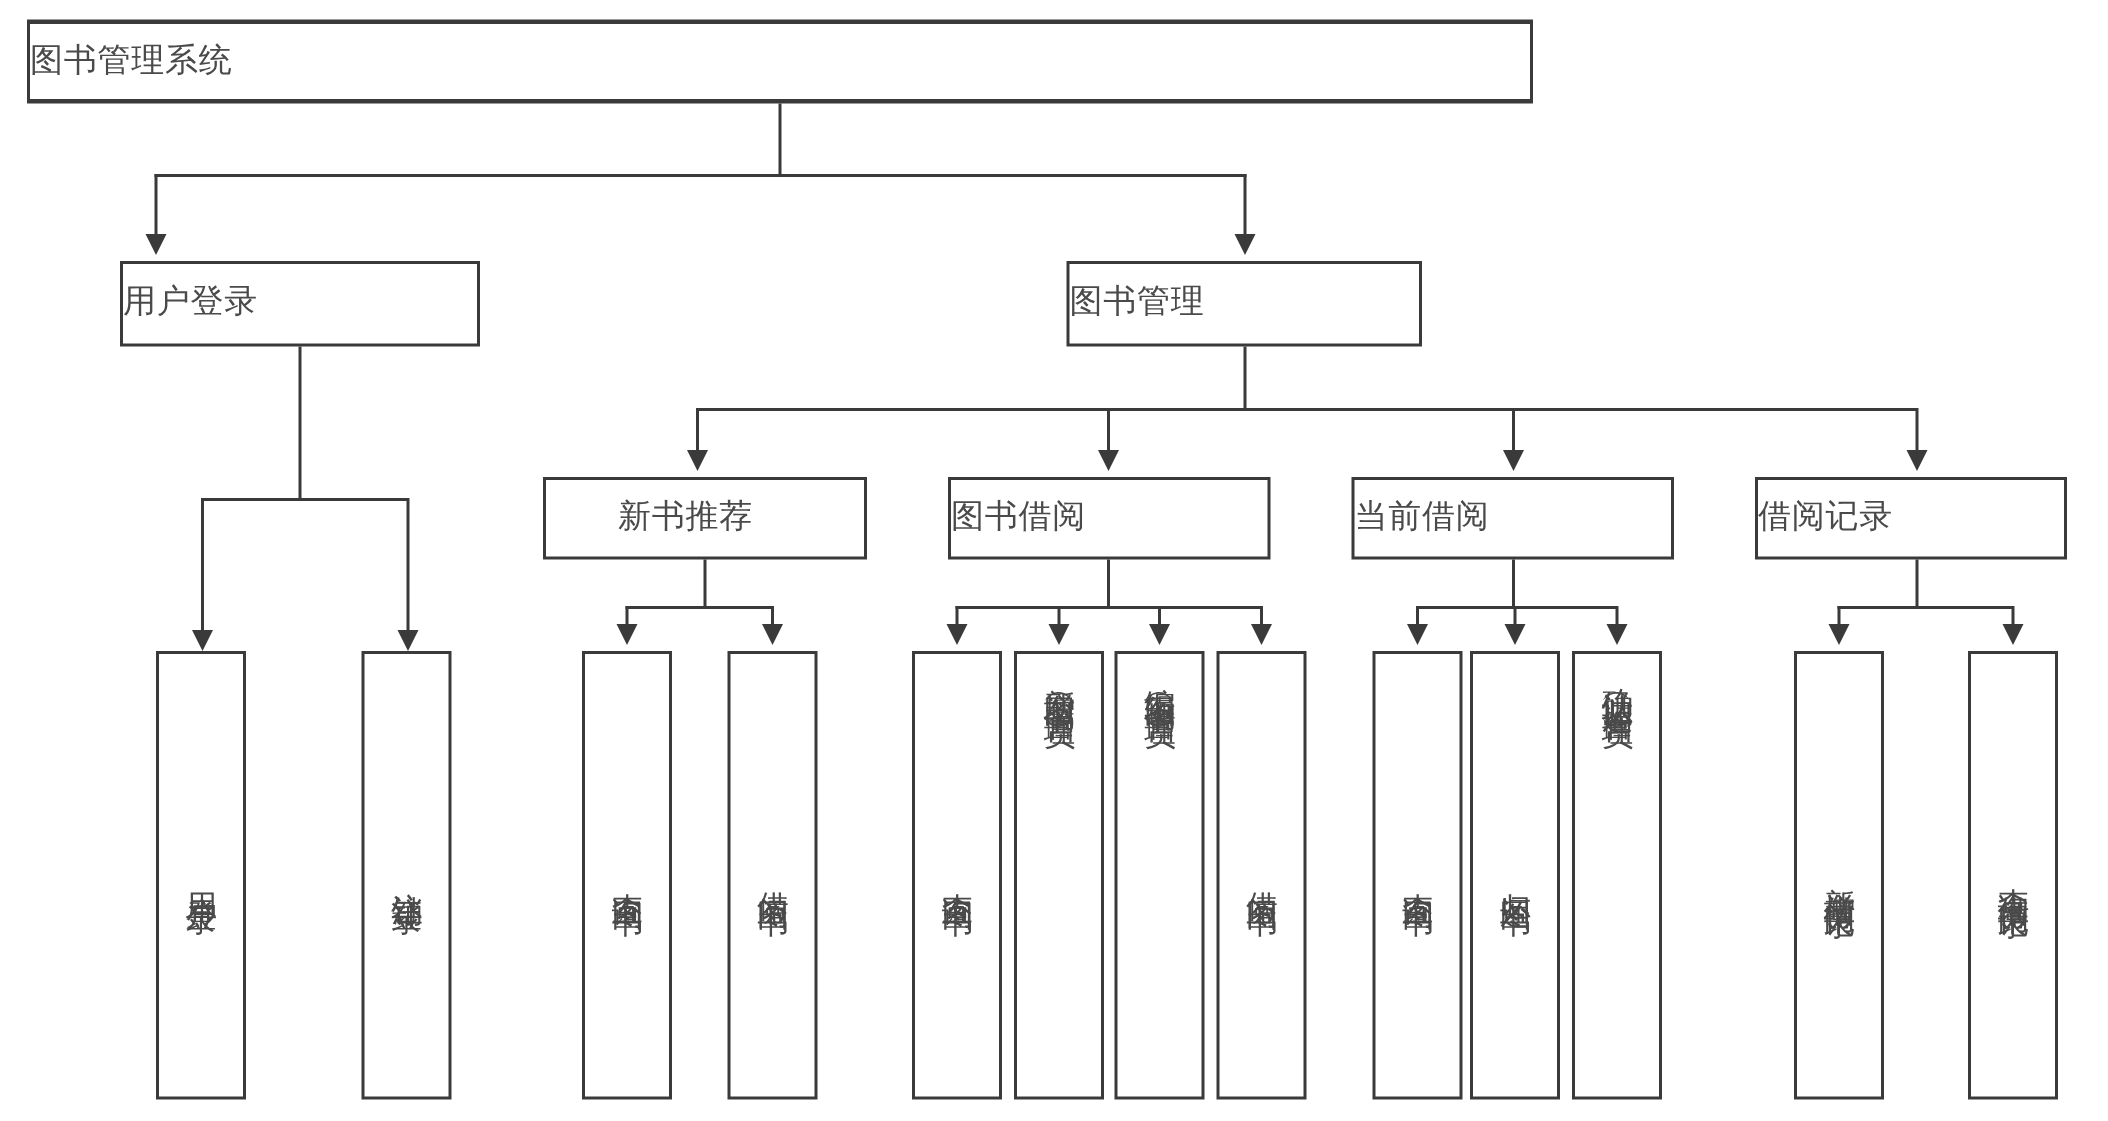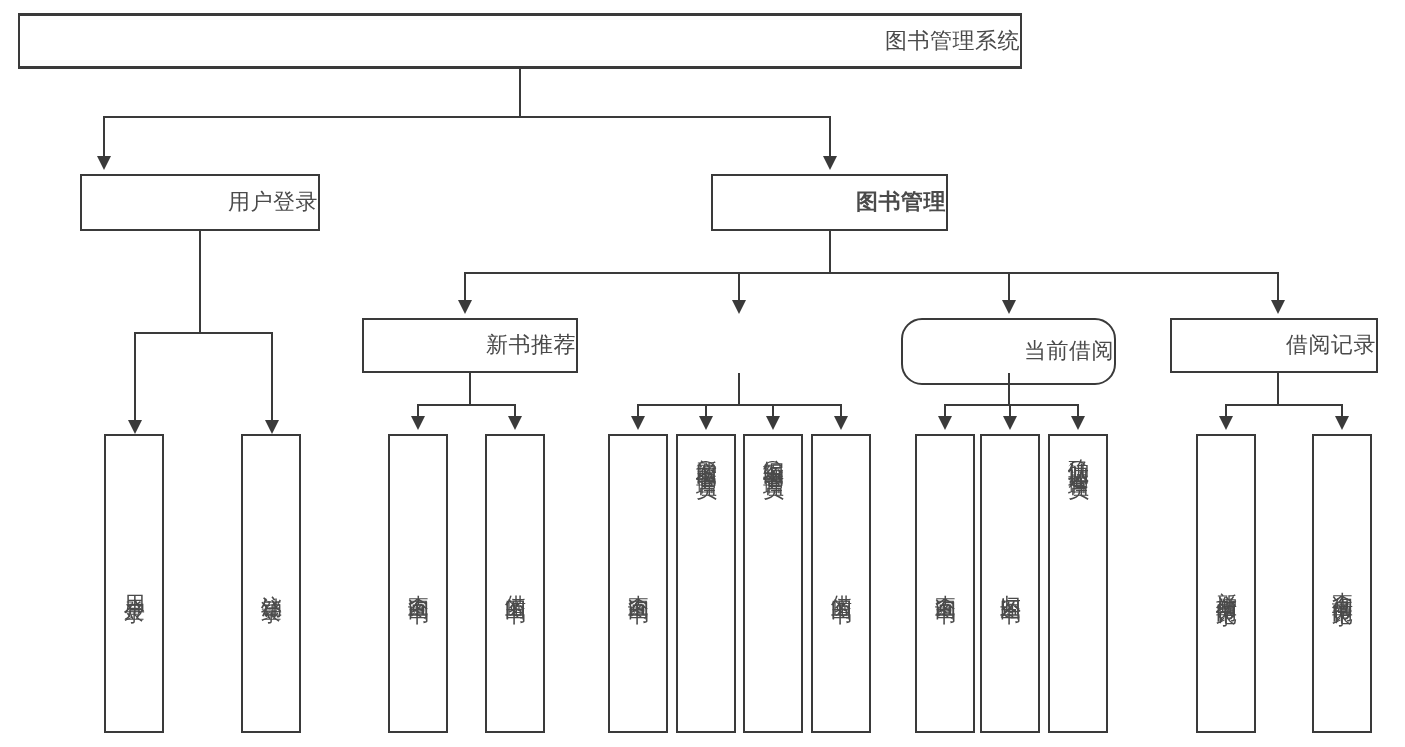--- a/index.html
+++ b/index.html
@@ -17,21 +17,21 @@
     background: #ffffff;
     overflow: hidden;
   }
   .node {
     position: absolute;
     box-sizing: border-box;
     border: 2px solid #3a3a3a;
     background: #ffffff;
     display: flex;
     align-items: center;
-    justify-content: flex-end;
+    justify-content: flex-start;
   }
   .node-label {
     color: #4a4a4a;
     font-size: 22px;
     line-height: 1.12;
     letter-spacing: 0.5px;
     white-space: nowrap;
   }
   
   .node.root {
@@ -92,21 +92,21 @@
   <div class="conn-h" style="left:103px; top:116px; width:728px;"></div>
   <div class="conn-v" style="left:103px; top:116px; height:42px;"></div>
   <div class="arrow" style="left:97px; top:156px;"></div>
   <div class="conn-v" style="left:829px; top:116px; height:42px;"></div>
   <div class="arrow" style="left:823px; top:156px;"></div>
 
   <div class="node" style="left:80px; top:174px; width:240px; height:57px;">
     <span class="node-label">用户登录</span>
   </div>
 
-  <div class="node" style="left:711px; top:174px; width:237px; height:57px;font-weight:bold;">
+  <div class="node" style="left:711px; top:174px; width:237px; height:57px;">
     <span class="node-label">图书管理</span>
   </div>
 
   <div class="conn-v" style="left:199px; top:231px; height:102px;"></div>
   <div class="conn-h" style="left:134px; top:332px; width:138px;"></div>
   <div class="conn-v" style="left:134px; top:332px; height:90px;"></div>
   <div class="arrow" style="left:128px; top:420px;"></div>
   <div class="conn-v" style="left:271px; top:332px; height:90px;"></div>
   <div class="arrow" style="left:265px; top:420px;"></div>
 
@@ -114,24 +114,27 @@
   <div class="conn-h" style="left:464px; top:272px; width:814px;"></div>
   <div class="conn-v" style="left:464px; top:272px; height:30px;"></div>
   <div class="arrow" style="left:458px; top:300px;"></div>
   <div class="conn-v" style="left:738px; top:272px; height:30px;"></div>
   <div class="arrow" style="left:732px; top:300px;"></div>
   <div class="conn-v" style="left:1008px; top:272px; height:30px;"></div>
   <div class="arrow" style="left:1002px; top:300px;"></div>
   <div class="conn-v" style="left:1277px; top:272px; height:30px;"></div>
   <div class="arrow" style="left:1271px; top:300px;"></div>
 
-  <div class="node" style="left:362px; top:318px; width:216px; height:55px;">
+  <div class="node" style="left:362px; top:318px; width:216px; height:55px;padding-left:48px;">
     <span class="node-label">新书推荐</span>
   </div>
-  <div class="node" style="left:901px; top:318px; width:215px; height:67px;border-radius:21px;">
+  <div class="node" style="left:632px; top:318px; width:215px; height:55px;">
+    <span class="node-label">图书借阅</span>
+  </div>
+  <div class="node" style="left:901px; top:318px; width:215px; height:55px;">
     <span class="node-label">当前借阅</span>
   </div>
   <div class="node" style="left:1170px; top:318px; width:208px; height:55px;">
     <span class="node-label">借阅记录</span>
   </div>
 
   <div class="conn-v" style="left:469px; top:373px; height:32px;"></div>
   <div class="conn-h" style="left:417px; top:404px; width:98px;"></div>
   <div class="conn-v" style="left:417px; top:404px; height:14px;"></div>
   <div class="arrow" style="left:411px; top:416px;"></div>

